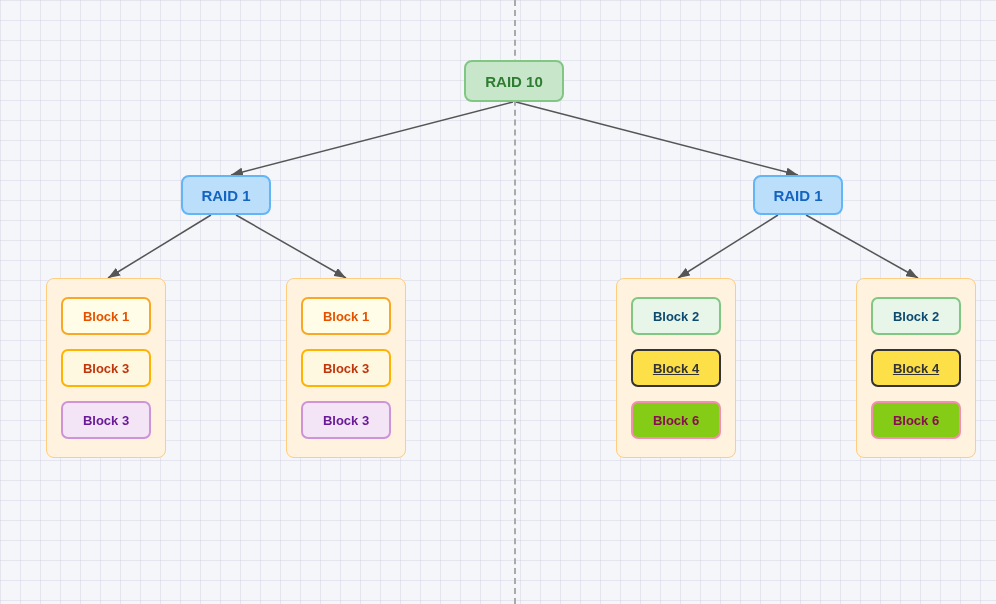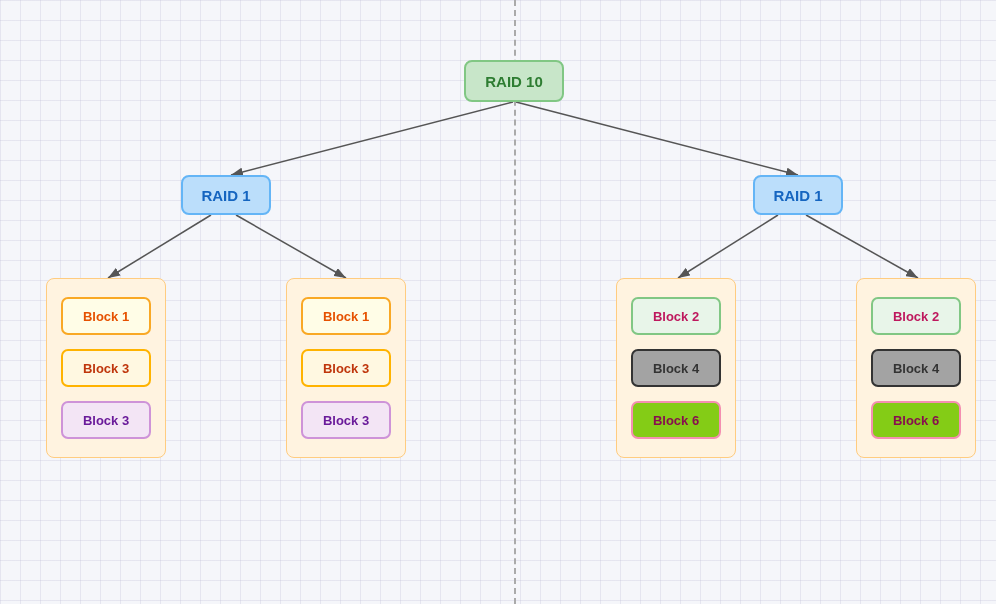--- a/index.html
+++ b/index.html
@@ -112,27 +112,28 @@
 
     .block-purple {
       background: #f3e5f5;
       border: 2px solid #ce93d8;
       color: #6a1b9a;
     }
 
     .block-green {
       background: #e8f5e9;
       border: 2px solid #81c784;
-      color: #be185d;
+      color: #0c4a6e;
     }
 
     .block-white {
-      background: #a3a3a3;
+      background: #fde047;
       border: 2px solid #333;
       color: #333;
+      text-decoration: underline;
     }
 
     .block-pink {
       background: #84cc16;
       border: 2px solid #f48fb1;
       color: #880e4f;
     }
 
     
     .arrows-svg {

